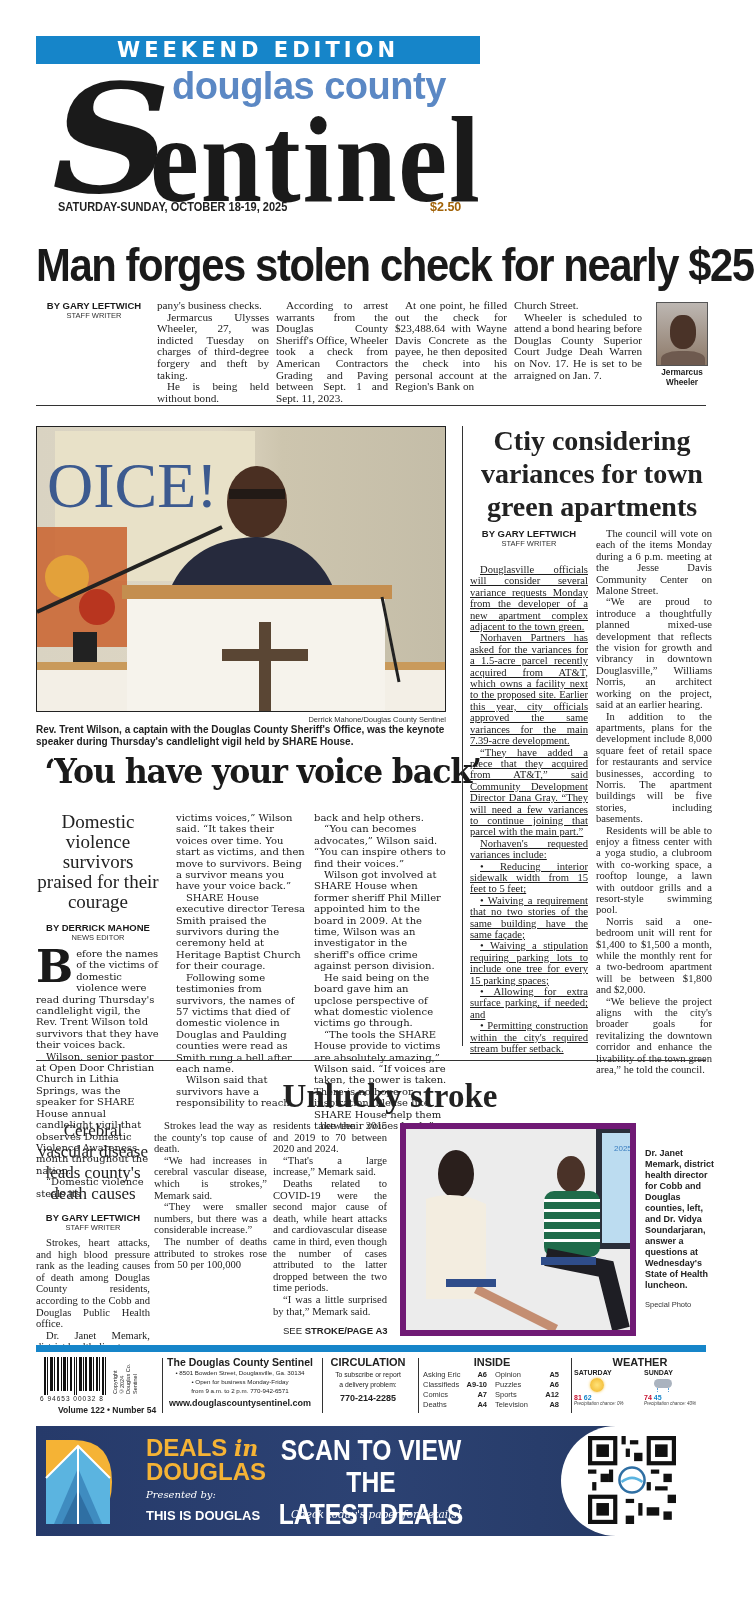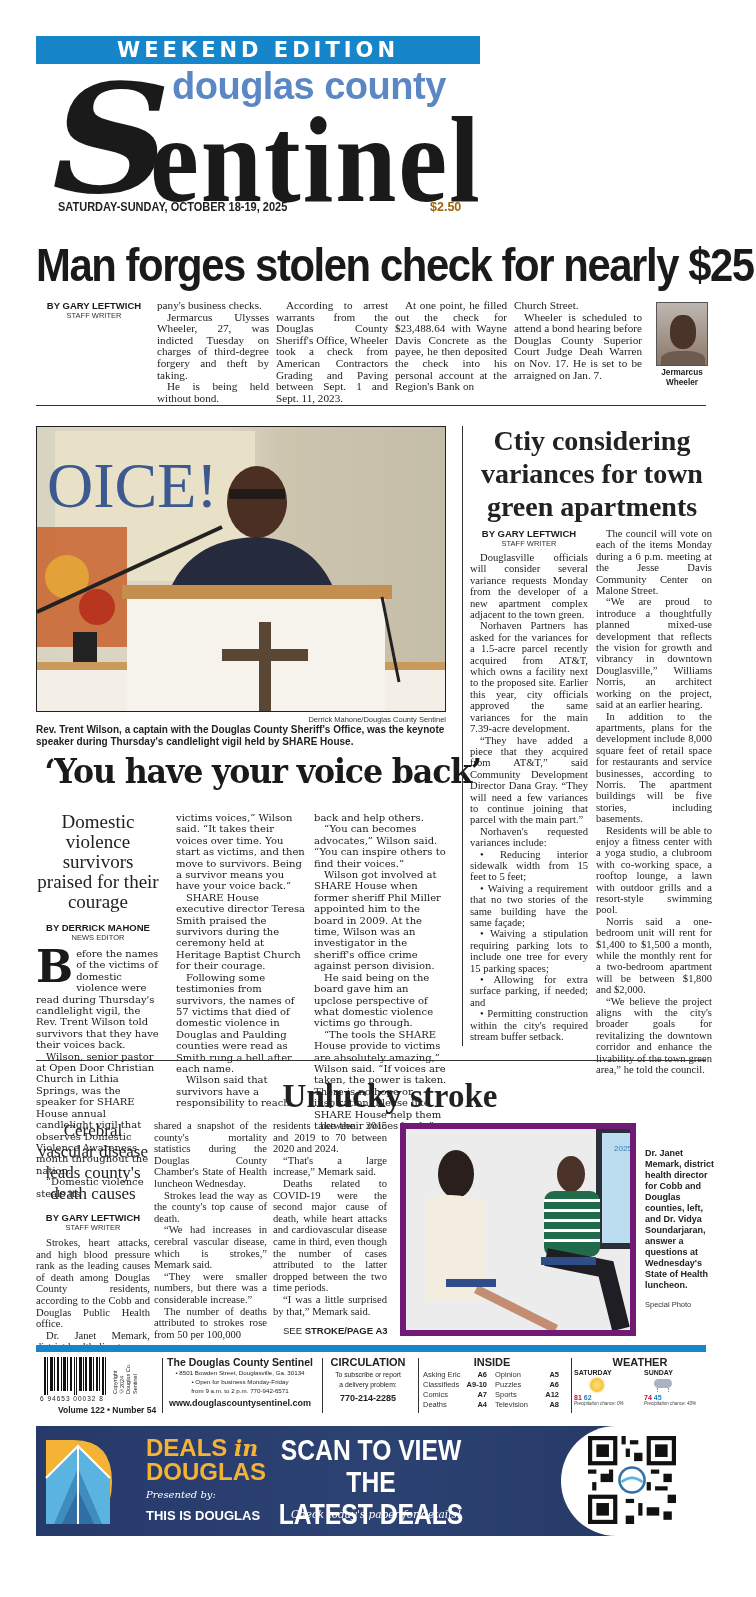--- a/index.html
+++ b/index.html
@@ -165,21 +165,21 @@
   <p>He said being on the board gave him an upclose perspective of what domestic violence victims go through.</p>
   <p>“The tools the SHARE House provide to victims are absolutely amazing,” Wilson said. “If voices are taken, the power is taken. There is no hope or inspiration. Please like SHARE House help them take their voices back.”</p>
 </div>
 
 <div class="abs vdiv" style="left:462px;top:426px;height:620px;"></div>
 
 <h2 class="abs headline-apt">Ctiy considering variances for town green apartments</h2>
 <div class="abs" style="left:470px;top:528px;width:118px;">
   <div class="byline">BY GARY LEFTWICH</div>
   <div class="byline-role">STAFF WRITER</div>
-  <div class="col" style="margin-top:4px;font-size:10.6px;line-height:11.4px;">
+  <div class="col" style="margin-top:16px;font-size:10.6px;line-height:11.4px;text-decoration:underline;">
     <p>Douglasville officials will consider several variance requests Monday from the developer of a new apartment complex adjacent to the town green.</p>
     <p>Norhaven Partners has asked for the variances for a 1.5-acre parcel recently acquired from AT&amp;T, which owns a facility next to the proposed site. Earlier this year, city officials approved the same variances for the main 7.39-acre development.</p>
     <p>“They have added a piece that they acquired from AT&amp;T,” said Community Development Director Dana Gray. “They will need a few variances to continue joining that parcel with the main part.”</p>
     <p>Norhaven's requested variances include:</p>
     <p>• Reducing interior sidewalk width from 15 feet to 5 feet;</p>
     <p>• Waiving a requirement that no two stories of the same building have the same façade;</p>
     <p>• Waiving a stipulation requiring parking lots to include one tree for every 15 parking spaces;</p>
     <p>• Allowing for extra surface parking, if needed; and</p>
     <p>• Permitting construction within the city's required stream buffer setback.</p>
   </div>
@@ -199,21 +199,20 @@
 <div class="abs" style="left:36px;top:1120px;width:114px;">
   <div class="deck" style="font-size:17px;line-height:21px;">Cerebral vascular disease leads county's death causes</div>
   <div class="byline" style="margin-top:8px;">BY GARY LEFTWICH</div>
   <div class="byline-role">STAFF WRITER</div>
   <div class="col" style="margin-top:5px;font-size:10.6px;line-height:11.6px;">
     <p>Strokes, heart attacks, and high blood pressure rank as the leading causes of death among Douglas County residents, according to the Cobb and Douglas Public Health office.</p>
     <p>Dr. Janet Memark, district health director,</p>
   </div>
 </div>
 <div class="abs col" style="left:154px;top:1120px;width:113px;font-size:10.6px;line-height:11.6px;">
-  <p style="text-indent:0">shared a snapshot of the county's mortality statistics during the Douglas County Chamber's State of Health luncheon Wednesday.</p>
   <p>Strokes lead the way as the county's top cause of death.</p>
   <p>“We had increases in cerebral vascular disease, which is strokes,” Memark said.</p>
   <p>“They were smaller numbers, but there was a considerable increase.”</p>
   <p>The number of deaths attributed to strokes rose from 50 per 100,000</p>
 </div>
 <div class="abs col" style="left:273px;top:1120px;width:114px;font-size:10.6px;line-height:11.6px;">
   <p style="text-indent:0">residents between 2015 and 2019 to 70 between 2020 and 2024.</p>
   <p>“That's a large increase,” Memark said.</p>
   <p>Deaths related to COVID-19 were the second major cause of death, while heart attacks and cardiovascular disease came in third, even though the number of cases attributed to the latter dropped between the two time periods.</p>
   <p>“I was a little surprised by that,” Memark said.</p>

